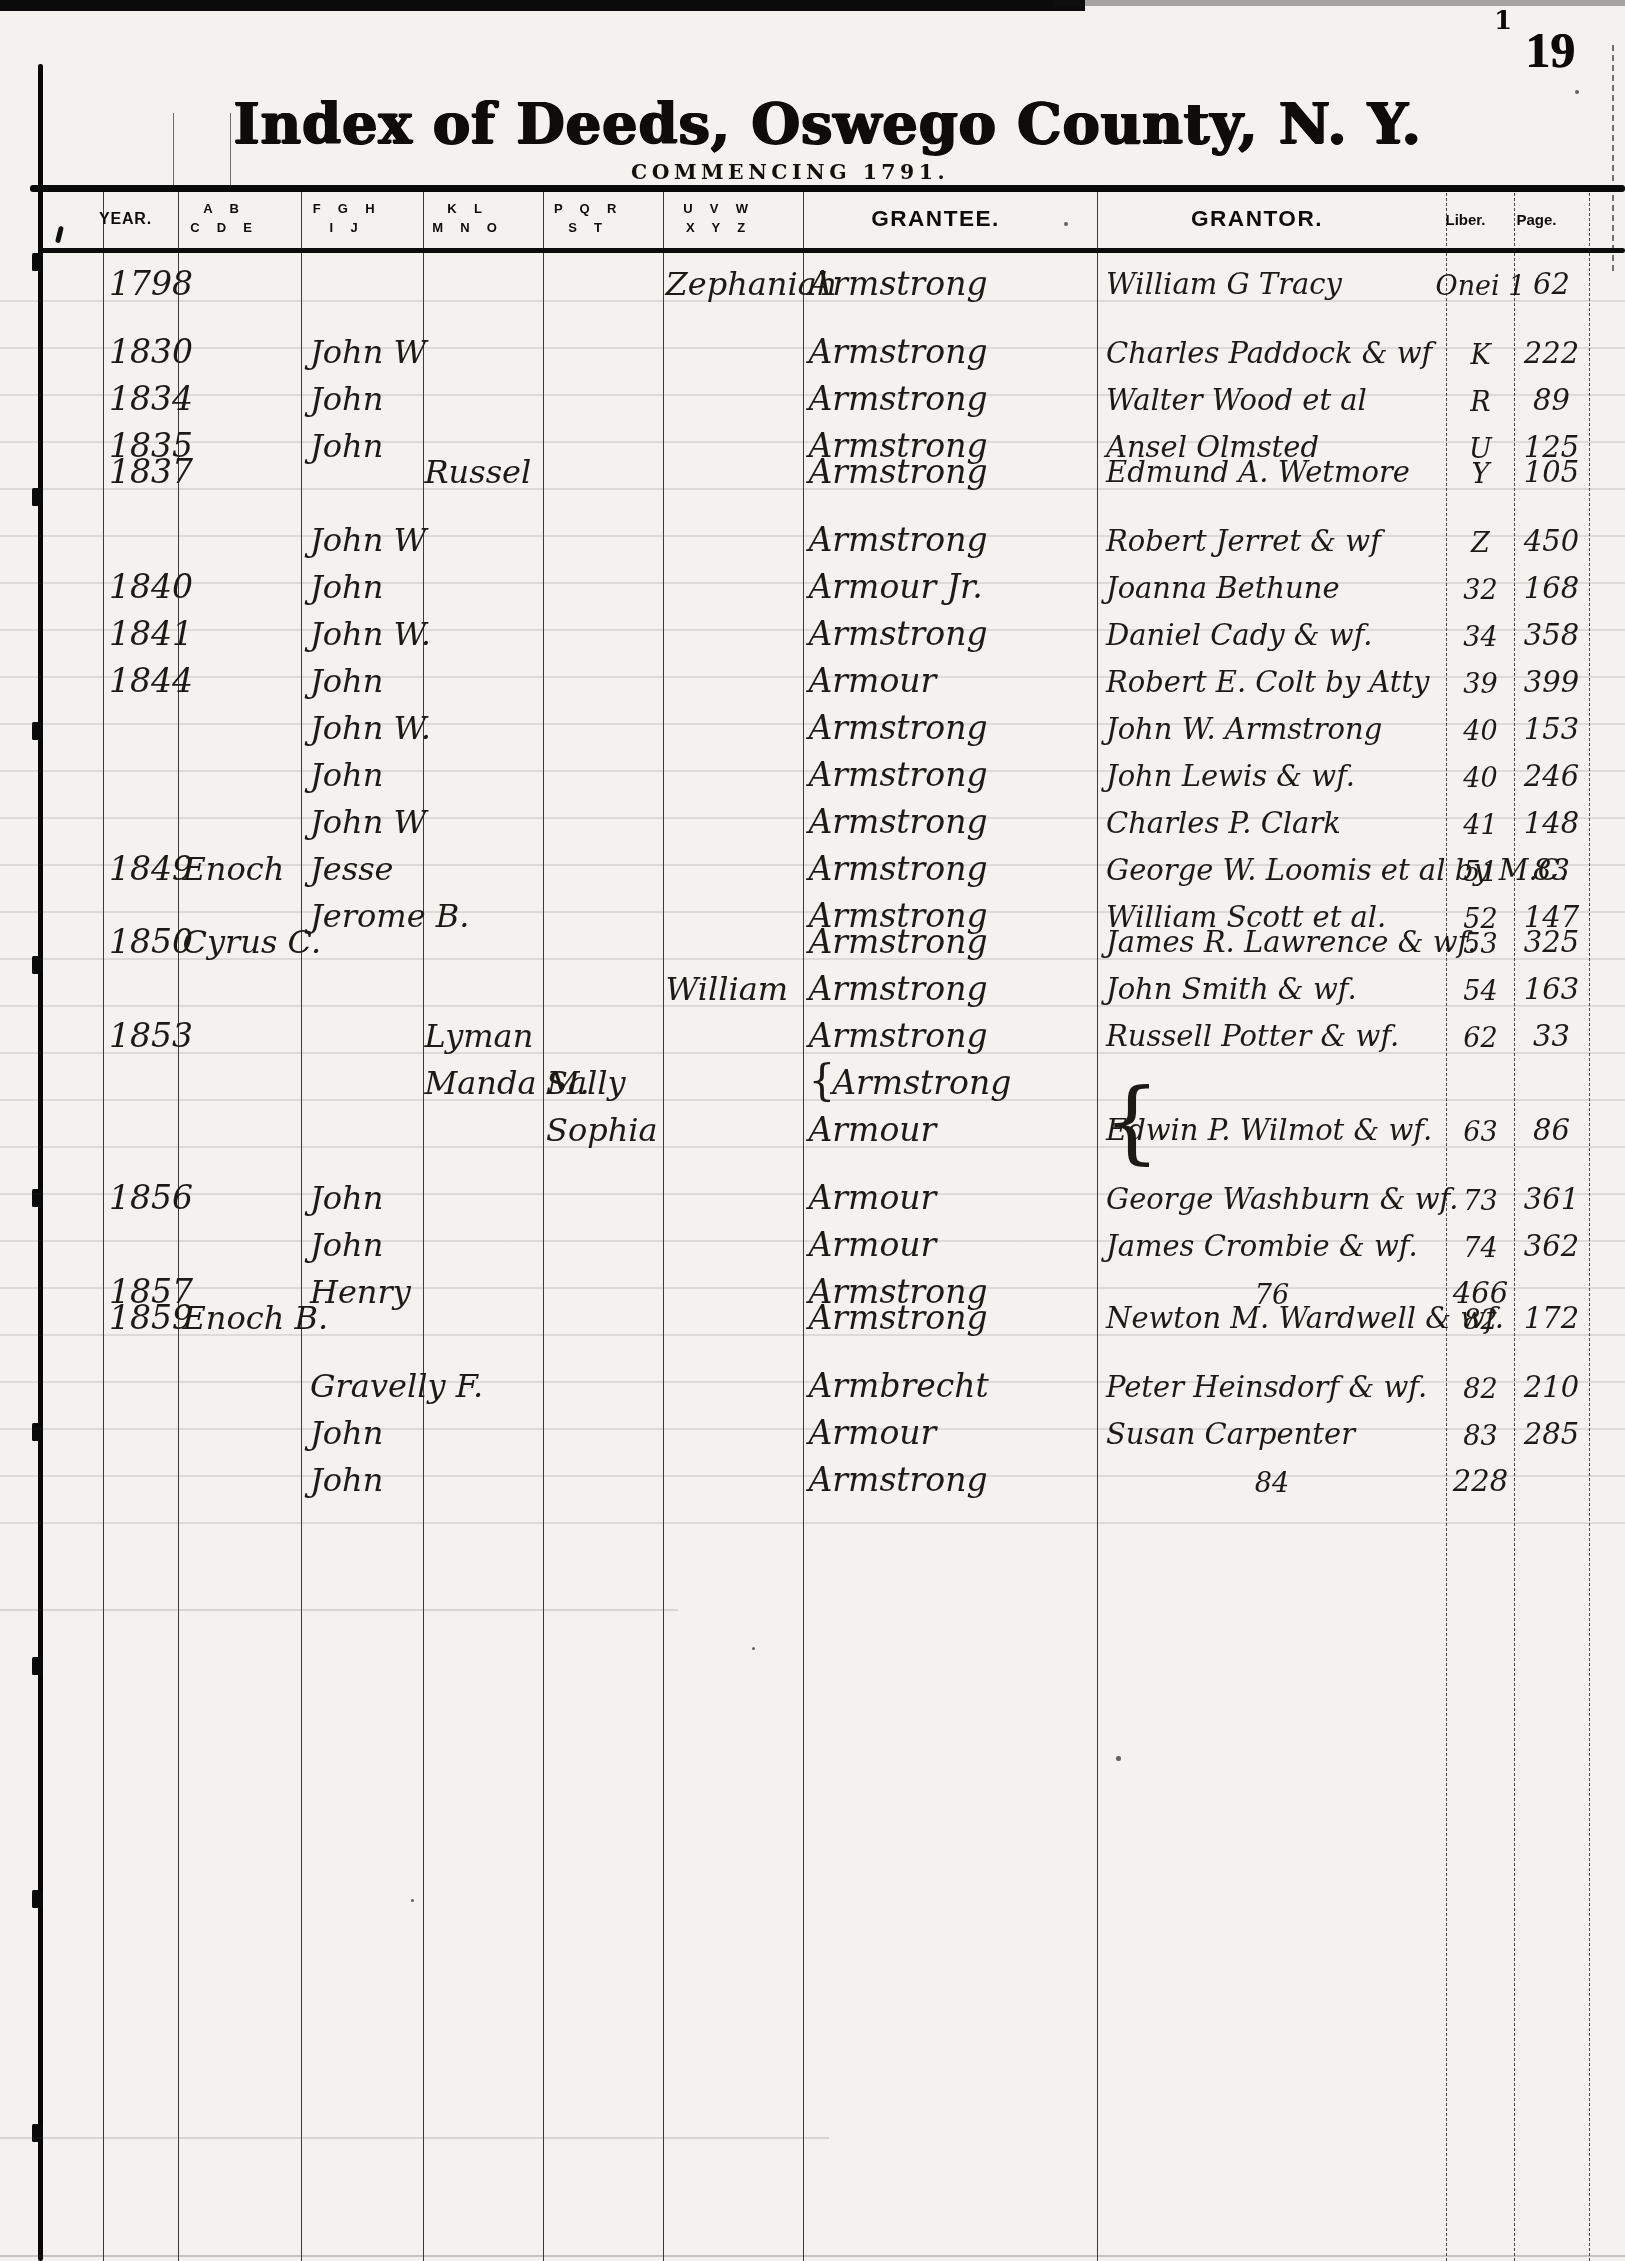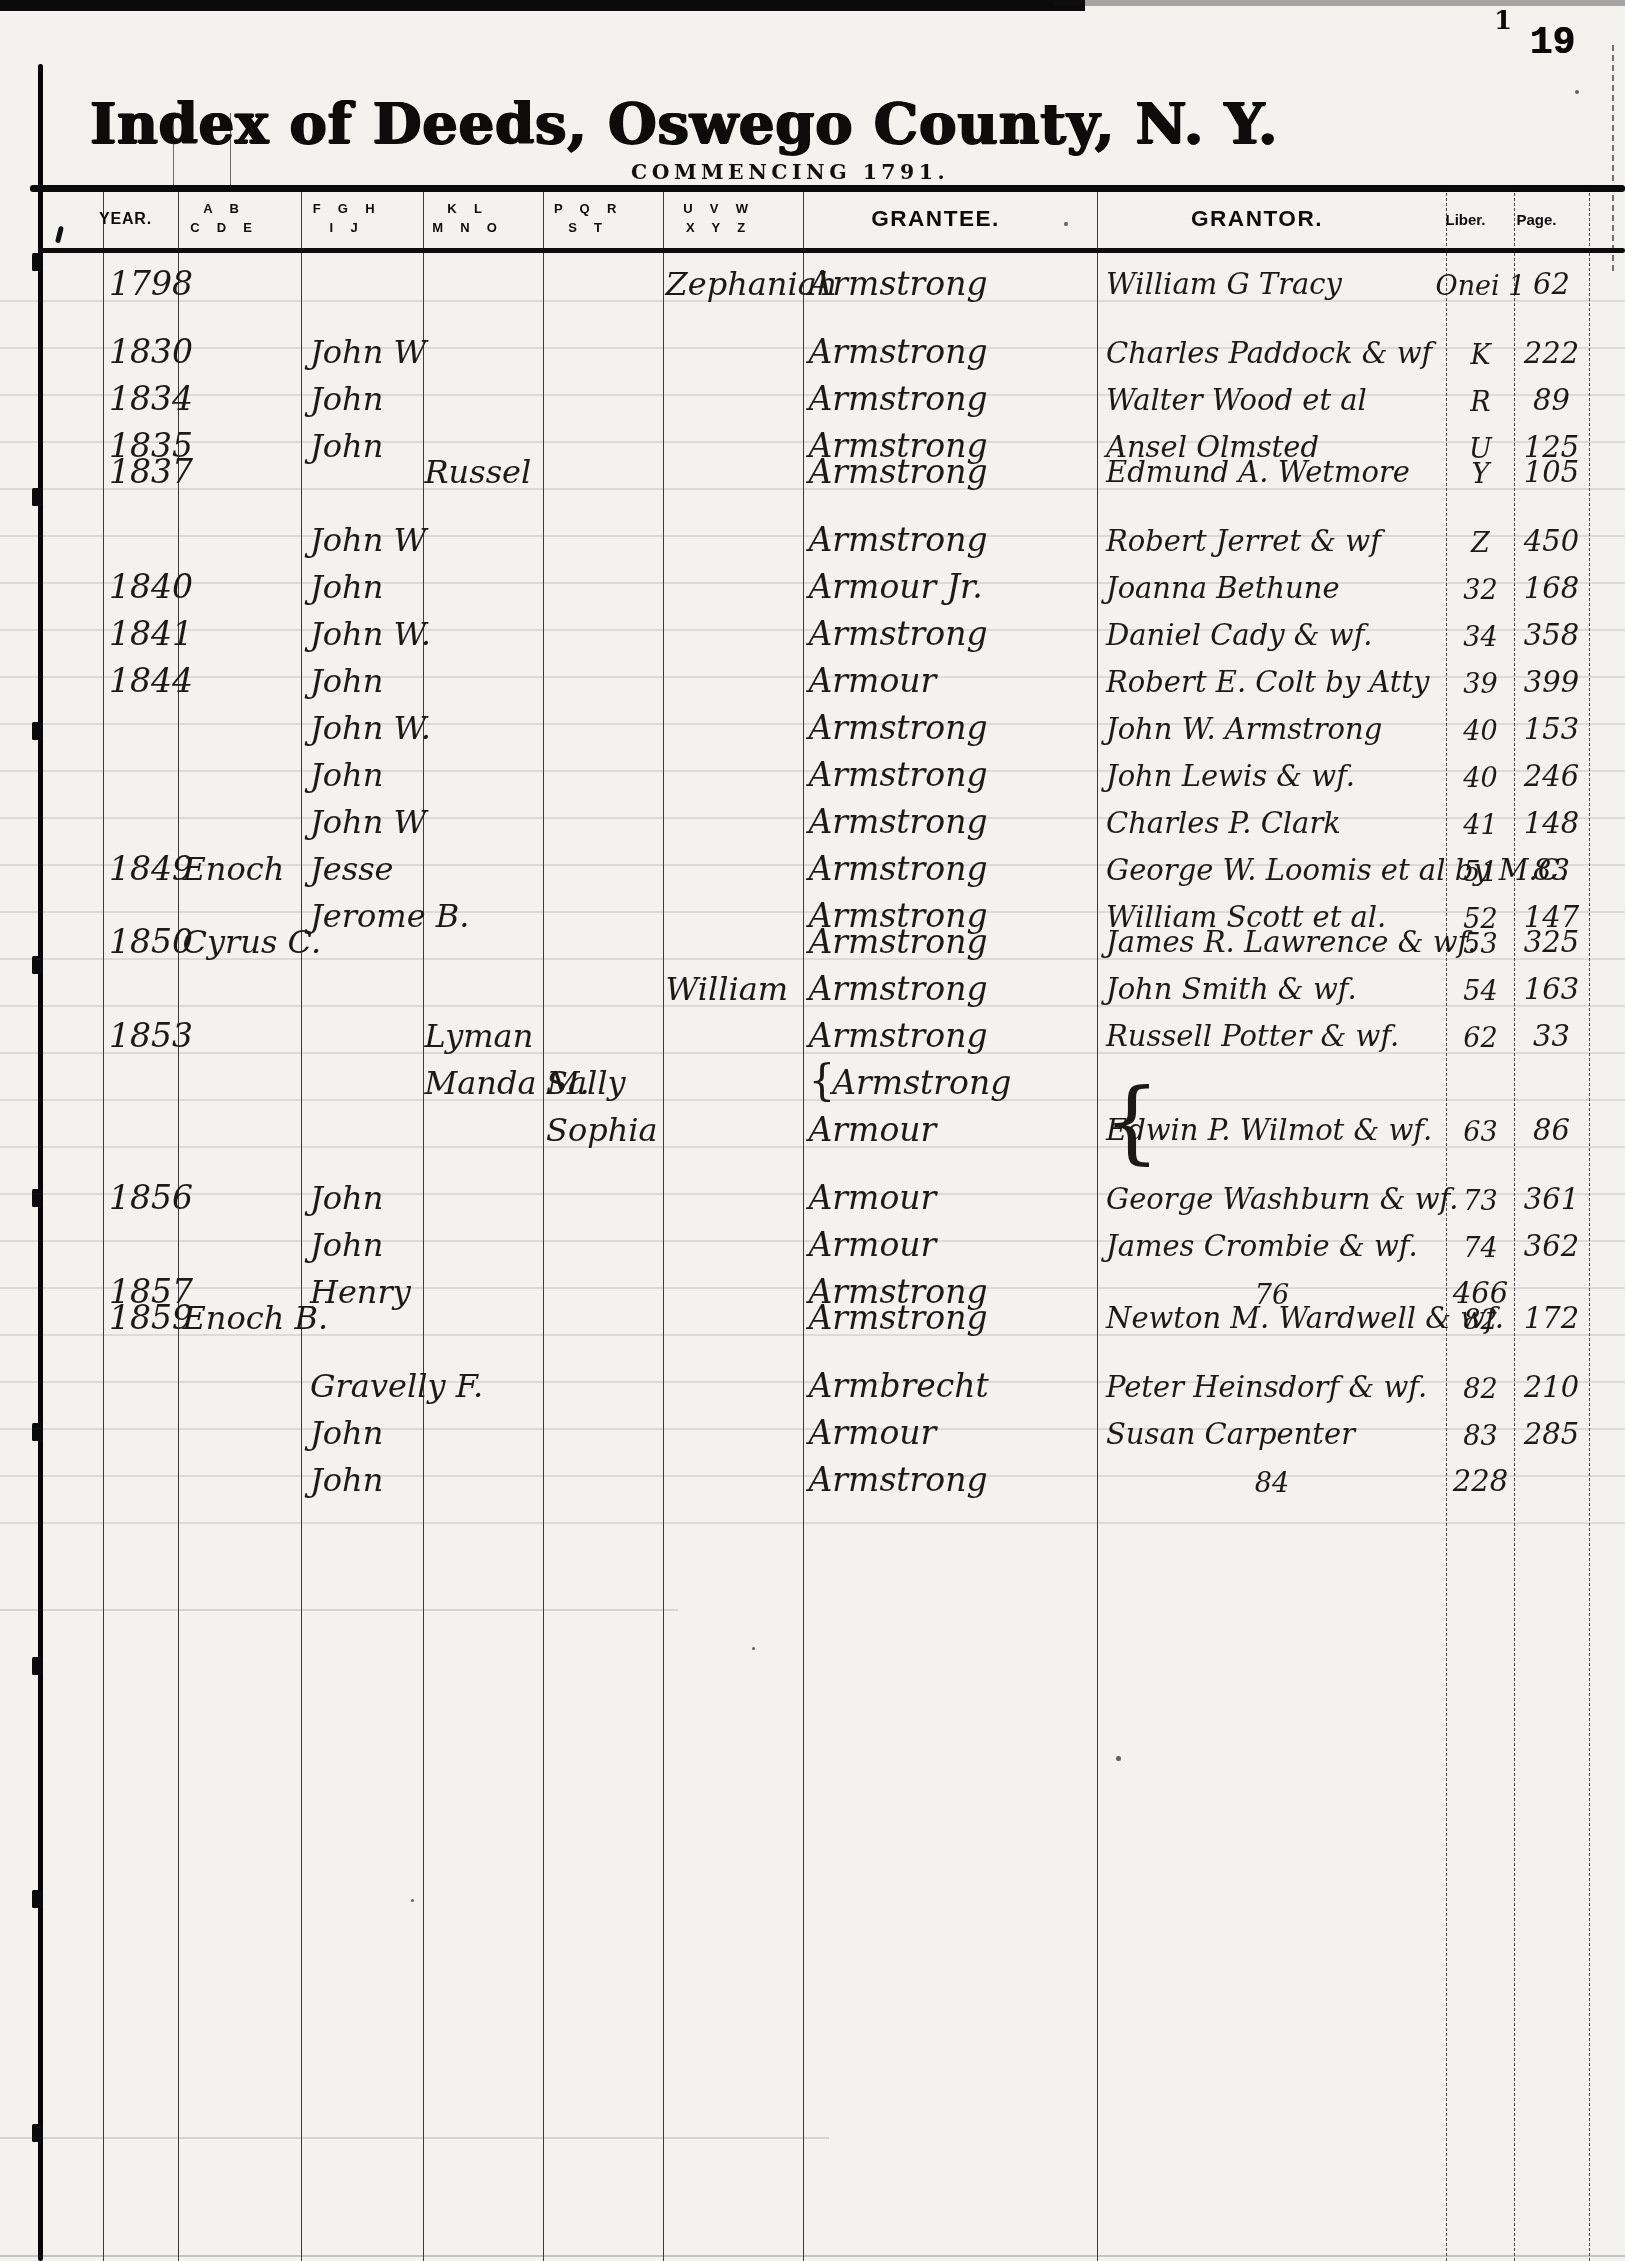--- a/index.html
+++ b/index.html
@@ -9,23 +9,23 @@
   
   .top-band{position:absolute;left:0;top:0;width:1085px;height:10.6px;background:#0b0b0b;}
   .top-band2{position:absolute;left:1055px;top:0;width:570px;height:6px;background:rgba(20,20,20,.35);}
   .left-edge-line{position:absolute;left:38px;top:64px;bottom:0;width:5.3px;background:#070707;border-radius:2.3px;}
   .edge-notch{position:absolute;left:32px;width:10.6px;height:18px;background:#0a0a0a;border-radius:1.5px;}
   .apostrophe-mark{position:absolute;left:57px;top:226px;width:4.5px;height:16.6px;background:#111;transform:rotate(14deg);border-radius:2.3px;}
   .right-dash{position:absolute;left:1612px;top:45px;height:226px;width:0;border-left:2.3px dashed rgba(10,10,10,.55);}
   .speck{position:absolute;width:4.5px;height:4.5px;border-radius:50%;background:rgba(20,20,20,.65);}
 
   
-  .page-num{position:absolute;top:21px;right:50px;font-family:Liberation Mono, monospace;font-weight:bold;font-size:38px;color:#0c0b0a;text-shadow:0.8px 0 currentColor;}
+  .page-num{position:absolute;top:21px;right:50px;font-family:Liberation Serif, serif;font-weight:bold;font-size:50px;color:#0c0b0a;text-shadow:0.8px 0 currentColor;}
   .page-num-sup{position:absolute;top:4.5px;right:113px;font-family:"DejaVu Serif","Liberation Serif",serif;font-weight:bold;font-size:26px;color:#0c0b0a;}
-  .title{position:absolute;top:90px;left:90px;right:60px;text-align:left;font-family:"DejaVu Serif","Liberation Serif",serif;font-weight:bold;font-size:56px;letter-spacing:0.8px;color:#0d0c0a;text-shadow:1.2px 0 currentColor,-0.9px 0 currentColor,0 0.8px currentColor;white-space:nowrap;}
+  .title{position:absolute;top:90px;left:90px;right:60px;text-align:center;font-family:"DejaVu Serif","Liberation Serif",serif;font-weight:bold;font-size:56px;letter-spacing:0.8px;color:#0d0c0a;text-shadow:1.2px 0 currentColor,-0.9px 0 currentColor,0 0.8px currentColor;white-space:nowrap;}
   .subtitle{position:absolute;top:160px;left:0;right:45px;text-align:center;font-family:"DejaVu Serif","Liberation Serif",serif;font-weight:bold;font-size:20.4px;letter-spacing:4.5px;color:#111009;}
 
   .rule-top{position:absolute;top:185px;left:30px;right:0;height:6.8px;background:#0a0a0a;border-radius:3px;}
   .rule-mid{position:absolute;top:248px;left:39px;right:0;height:5.3px;background:#0c0c0c;border-radius:2.3px;}
   .pre-line{position:absolute;top:113px;height:74px;width:0;border-left:1.5px solid rgba(20,20,20,.6);}
 
   
   .vline{position:absolute;top:188px;bottom:0;width:0;border-left:1.5px solid rgba(12,12,12,.8);}
   .vline.dashed{border-left:1.5px dashed rgba(12,12,12,.75);}
 

